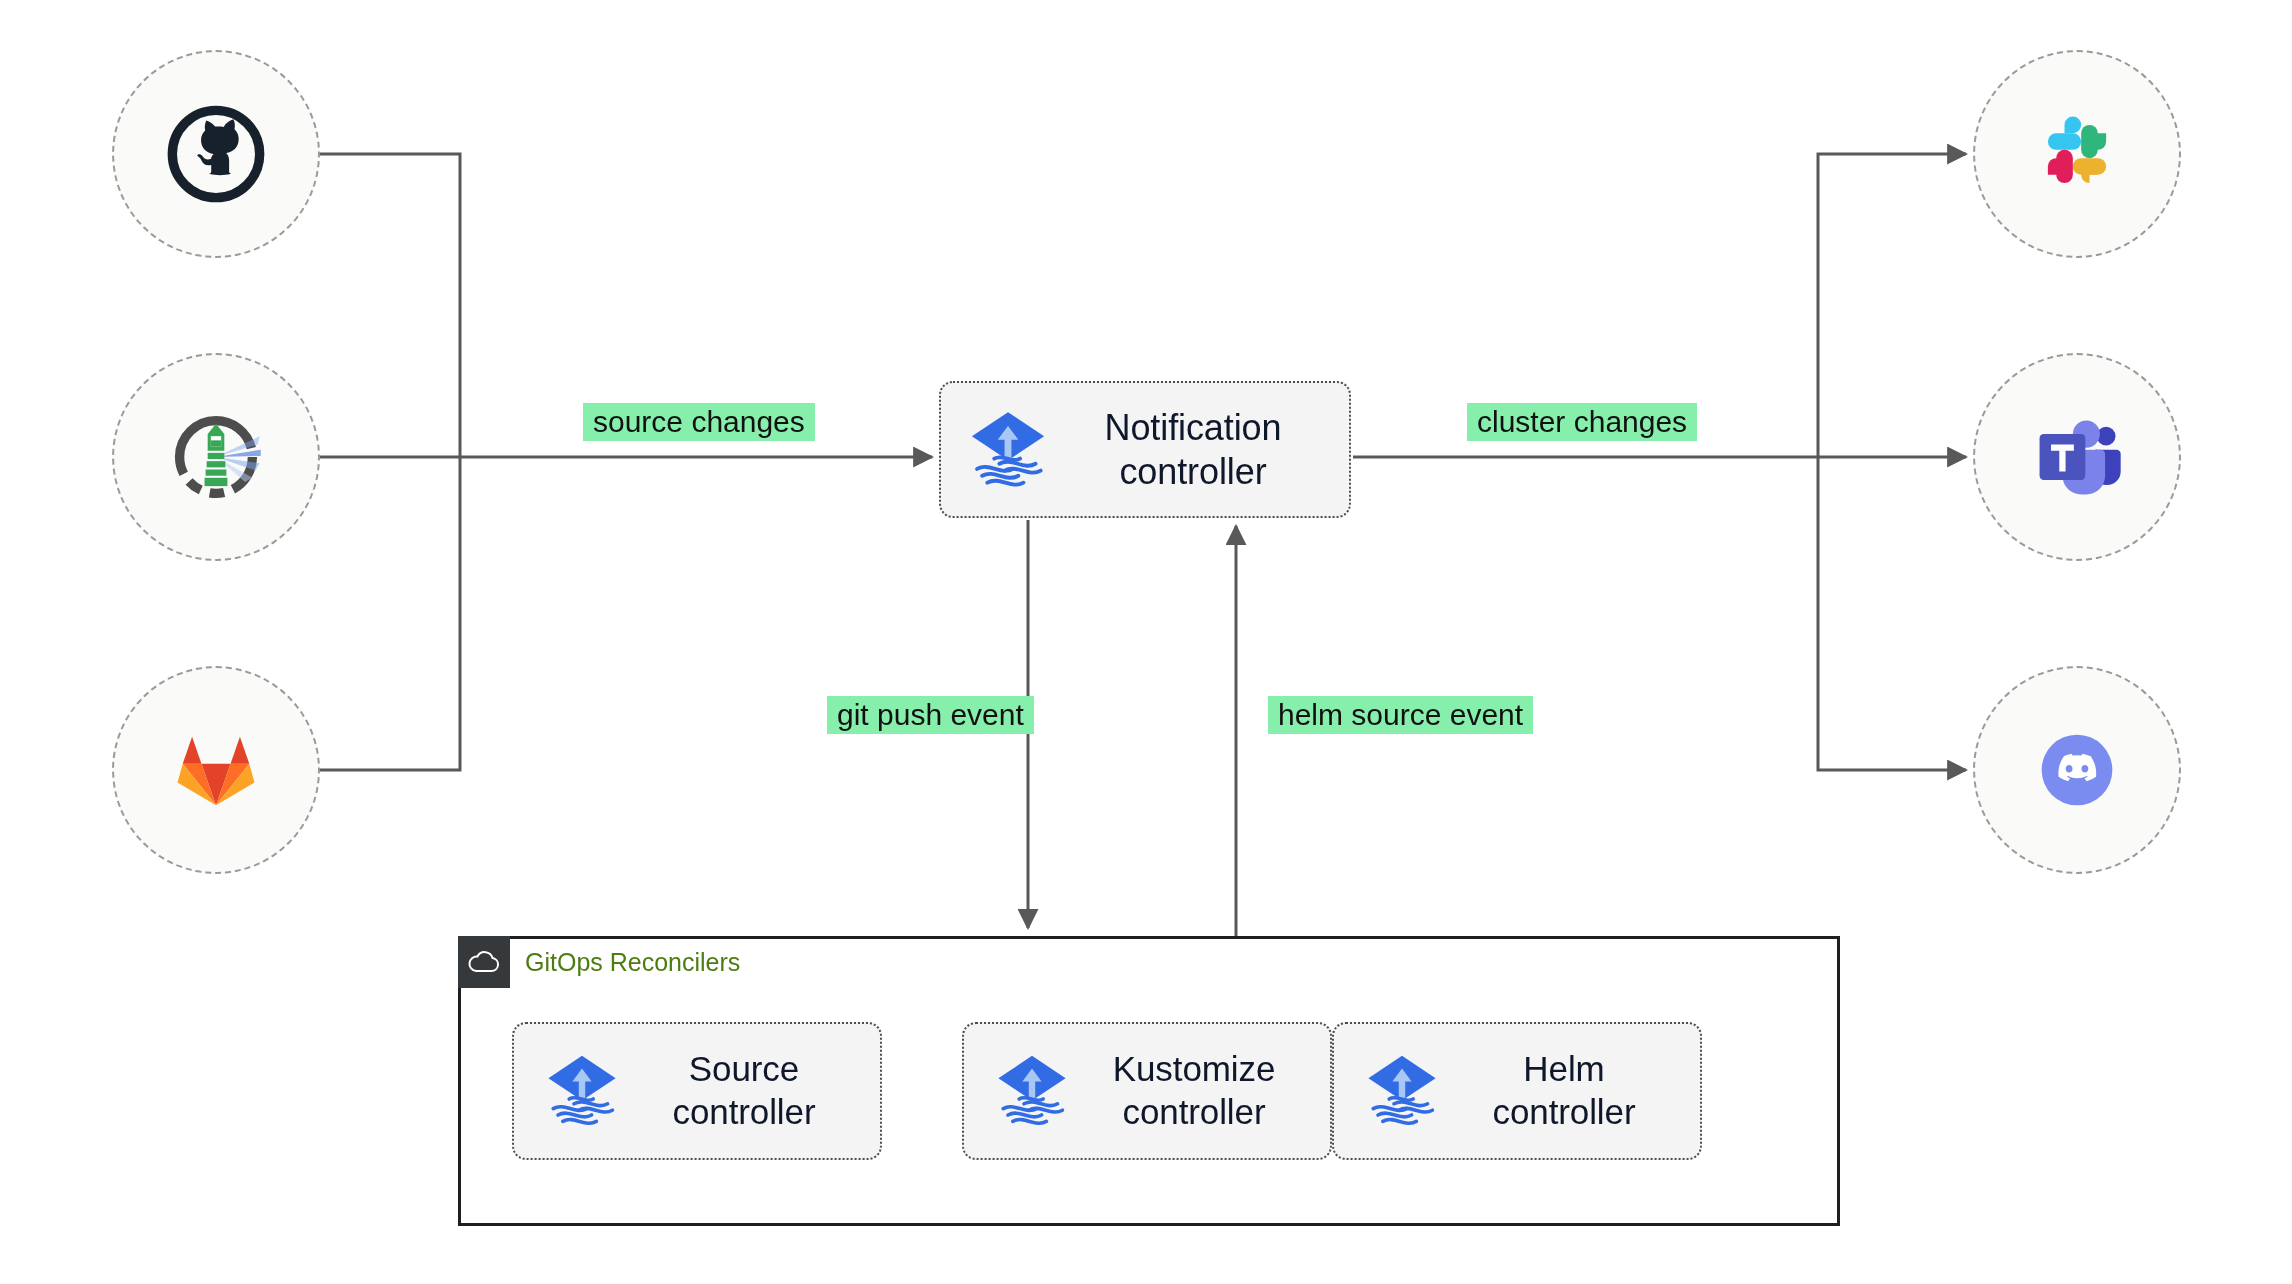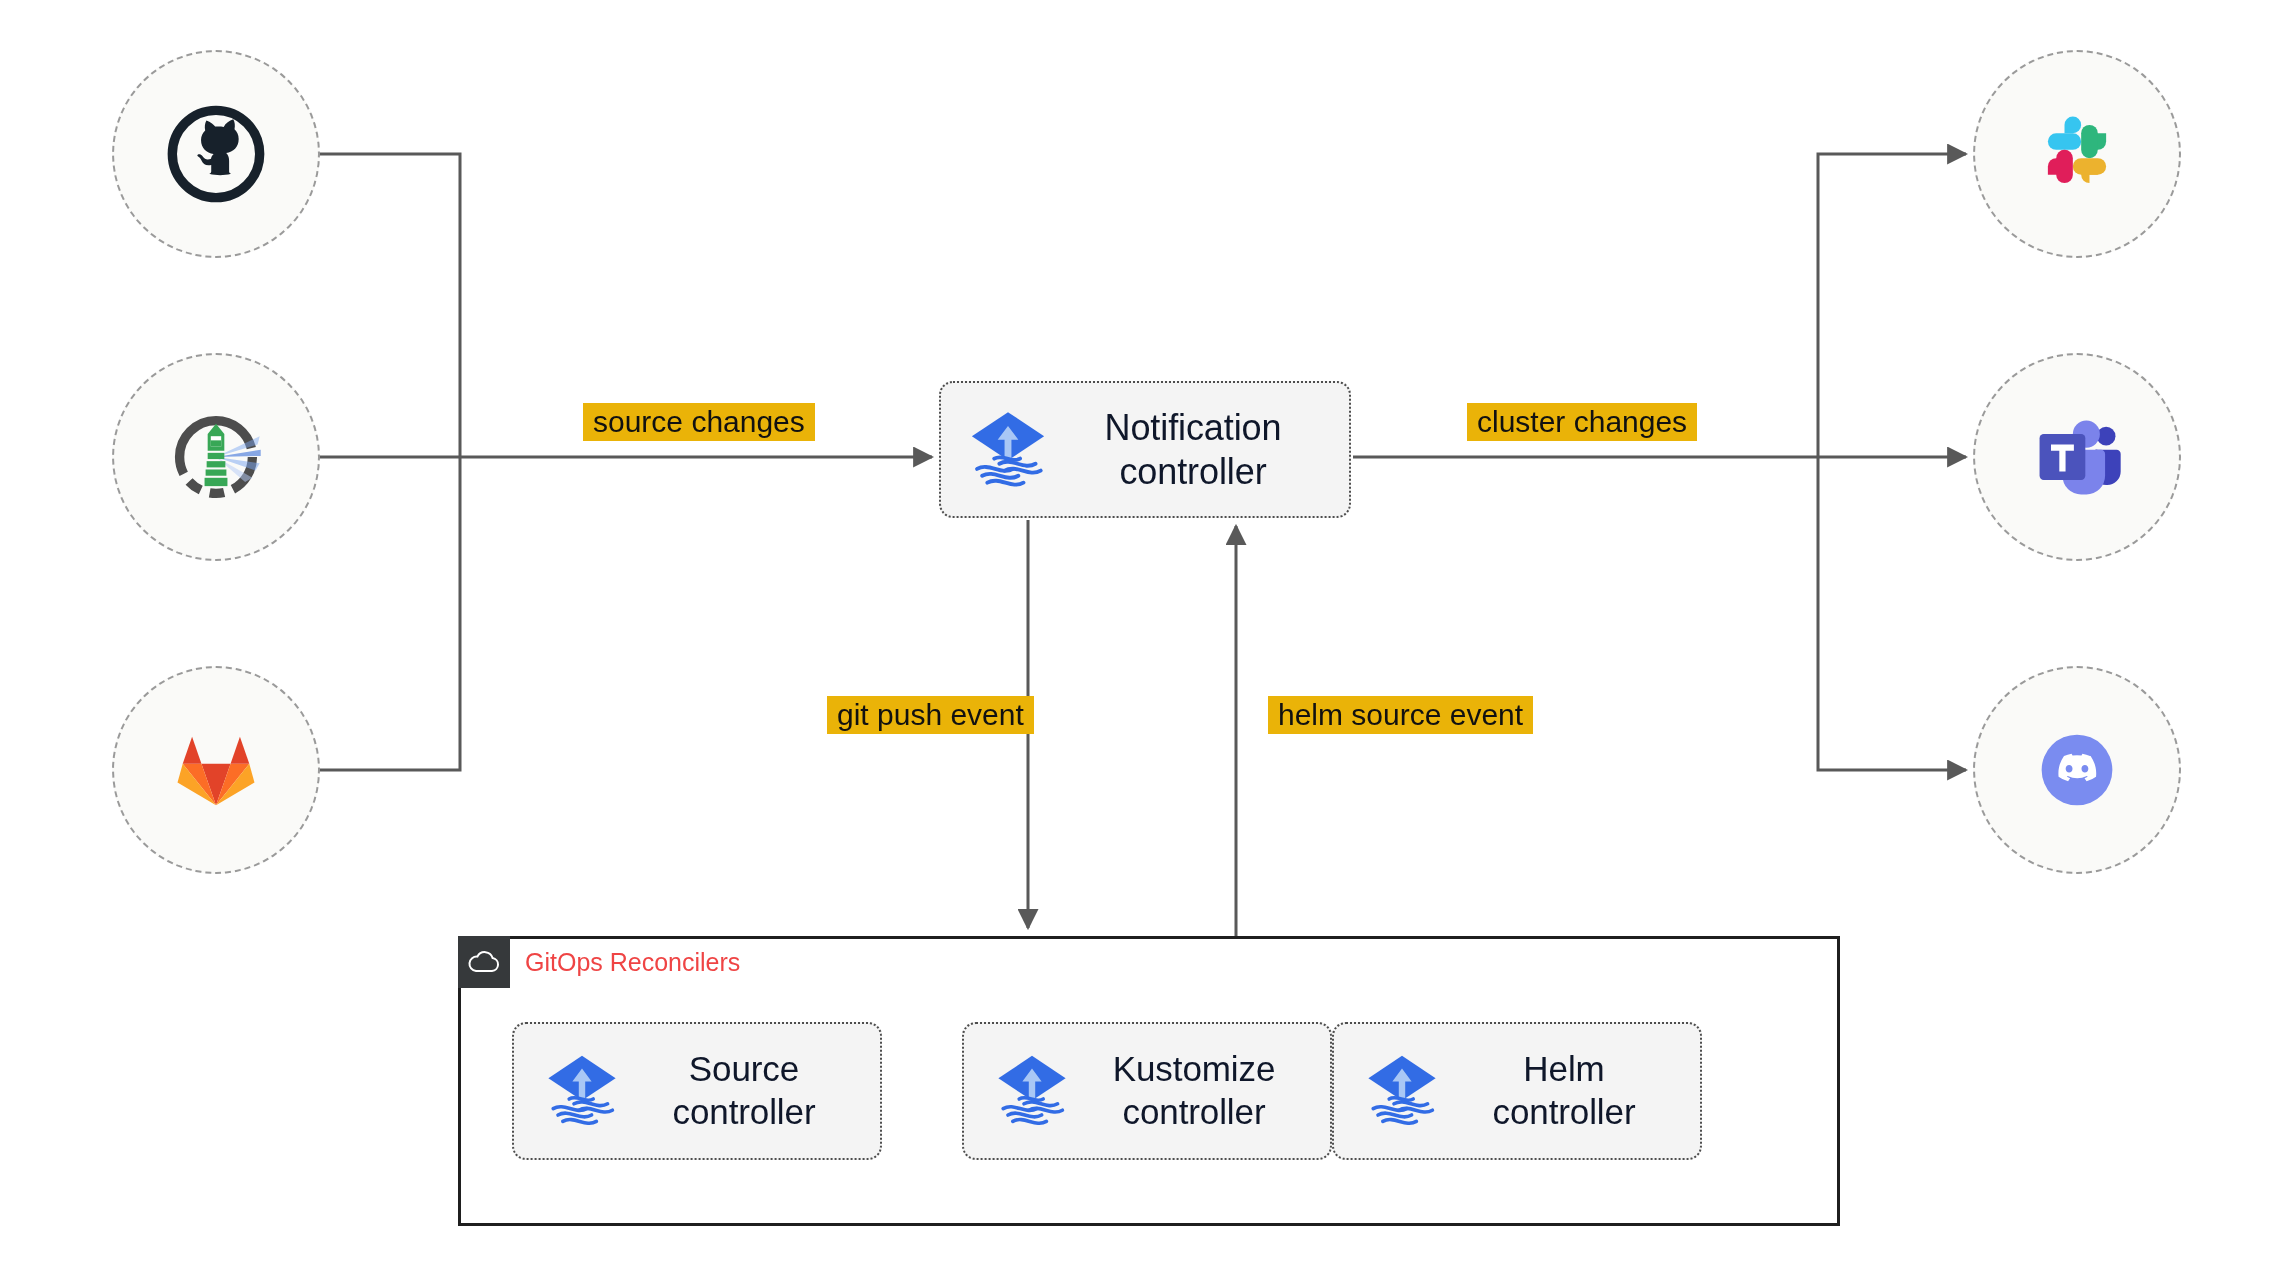--- a/index.html
+++ b/index.html
@@ -108,32 +108,32 @@
     width: 52px;
     height: 52px;
     background: #36393b;
     display: flex;
     align-items: center;
     justify-content: center;
     flex: 0 0 auto;
   }
   #gitops-title {
     font-size: 25px;
-    color: #ef4444;
+    color: #4d7c0f;
     margin-left: 15px;
     white-space: nowrap;
   }
 
   
   .edge-label {
     position: absolute;
     font-size: 30px;
     color: #111111;
     white-space: nowrap;
-    background: #eab308;
+    background: #86efac;
     padding: 2px 10px;
   }
   #label-source-changes  { left: 583px;  top: 403px; }
   #label-cluster-changes { left: 1467px; top: 403px; }
   #label-git-push        { left: 827px;  top: 696px; }
   #label-helm-upgrade    { left: 1268px; top: 696px; }
 
   
   #node-github  { left: 112px;  top: 50px;  }
   #node-harbor  { left: 112px;  top: 353px; }

